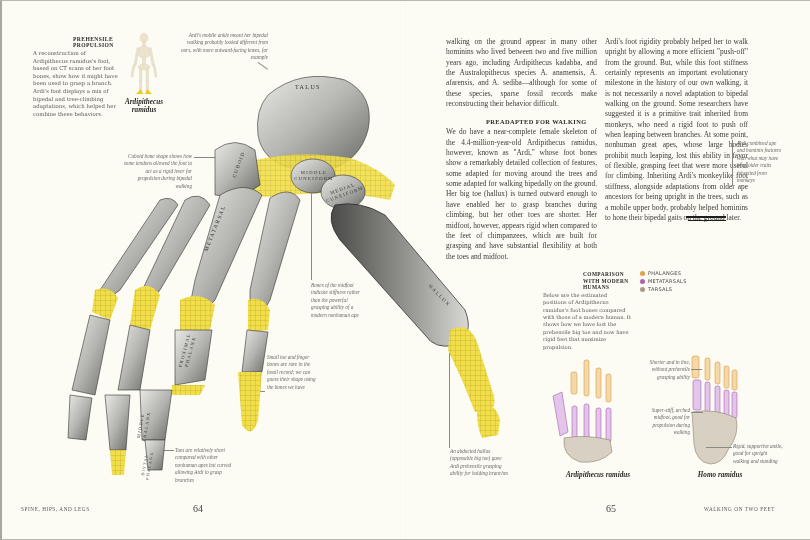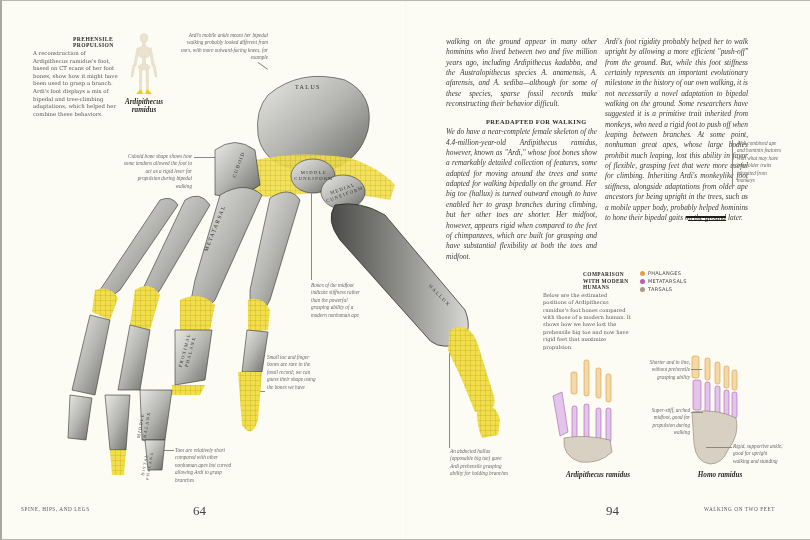--- a/index.html
+++ b/index.html
@@ -2,27 +2,27 @@
 <html><head>
 <meta charset="utf-8">
 <style>
   html,body{margin:0;padding:0;}
   body{width:810px;height:540px;background:#fdfcf4;position:relative;overflow:hidden;font-family:"DejaVu Serif",serif;color:#4a4a48;}
   .frame{position:absolute;left:0;top:0;width:808px;height:538px;border:1px solid #b8b8b0;border-left:2px solid #a8a8a0;}
   .gutter{position:absolute;left:405px;top:0;width:1px;height:540px;background:linear-gradient(to right,rgba(0,0,0,0.03),rgba(0,0,0,0));}
   .abs{position:absolute;}
   .head{font-family:Liberation Serif, serif;font-weight:bold;font-size:5.6px;letter-spacing:0.4px;color:#2b2b29;padding-left:40px;}
   .body-sm{font-size:5.4px;line-height:7.6px;color:#555;}
-  .body{font-family:"Liberation Serif",serif;font-size:7.4px;line-height:10.35px;color:#3b3b39;text-align:justify;font-style:italic;}
+  .body{font-family:"Liberation Serif",serif;font-size:7.4px;line-height:10.35px;color:#3b3b39;text-align:justify;}
   .cap{font-family:"Liberation Serif",serif;font-style:italic;font-size:5.2px;line-height:7.4px;color:#666;}
   .cap.r{text-align:right;}
   .label{font-family:"Liberation Serif",serif;font-style:italic;font-weight:bold;font-size:7.2px;color:#2a2a28;text-align:center;}
   .bone-label{font-family:"Liberation Serif",serif;font-size:6px;letter-spacing:1.4px;color:#333;text-transform:uppercase;}
   .folio{font-family:"Liberation Serif",serif;font-size:5.2px;letter-spacing:0.6px;color:#555;text-transform:uppercase;}
-  .pagenum{font-family:"Liberation Serif",serif;font-size:13px;color:#444;}
+  .pagenum{font-family:"Liberation Serif",serif;font-size:10px;color:#444;}
   .legend-item{display:flex;align-items:center;gap:3px;font-family:"DejaVu Sans",sans-serif;font-size:5px;letter-spacing:0.3px;color:#444;margin-bottom:2px;text-transform:uppercase;}
   .dot{width:5px;height:5px;border-radius:50%;display:inline-block;}
   .rule{position:absolute;background:#8a8a84;}
   p{margin:0;}
 </style>
 </head>
 <body>
 
 <div class="frame"></div>
 <div class="gutter"></div>
@@ -212,14 +212,14 @@
 </svg>
 <div class="abs label" style="left:690px;top:471px;width:60px;">Homo ramidus</div>
 
 <div class="abs cap r" style="left:640px;top:359px;width:50px;">Shorter and in line, without prehensile grasping ability</div>
 <div class="rule" style="left:691px;top:369px;width:11px;height:0.6px;"></div>
 <div class="abs cap r" style="left:640px;top:407px;width:50px;">Super-stiff, arched midfoot, good for propulsion during walking</div>
 <div class="rule" style="left:691px;top:412px;width:12px;height:0.6px;"></div>
 <div class="abs cap" style="left:733px;top:443px;width:50px;">Rigid, supportive ankle, good for upright walking and standing</div>
 <div class="rule" style="left:706px;top:447px;width:26px;height:0.6px;"></div>
 
-<div class="abs pagenum" style="left:606px;top:503px;">94</div>
+<div class="abs pagenum" style="left:606px;top:503px;">65</div>
 <div class="abs folio" style="left:704px;top:506px;">WALKING ON TWO FEET</div>
 
 </body></html>

